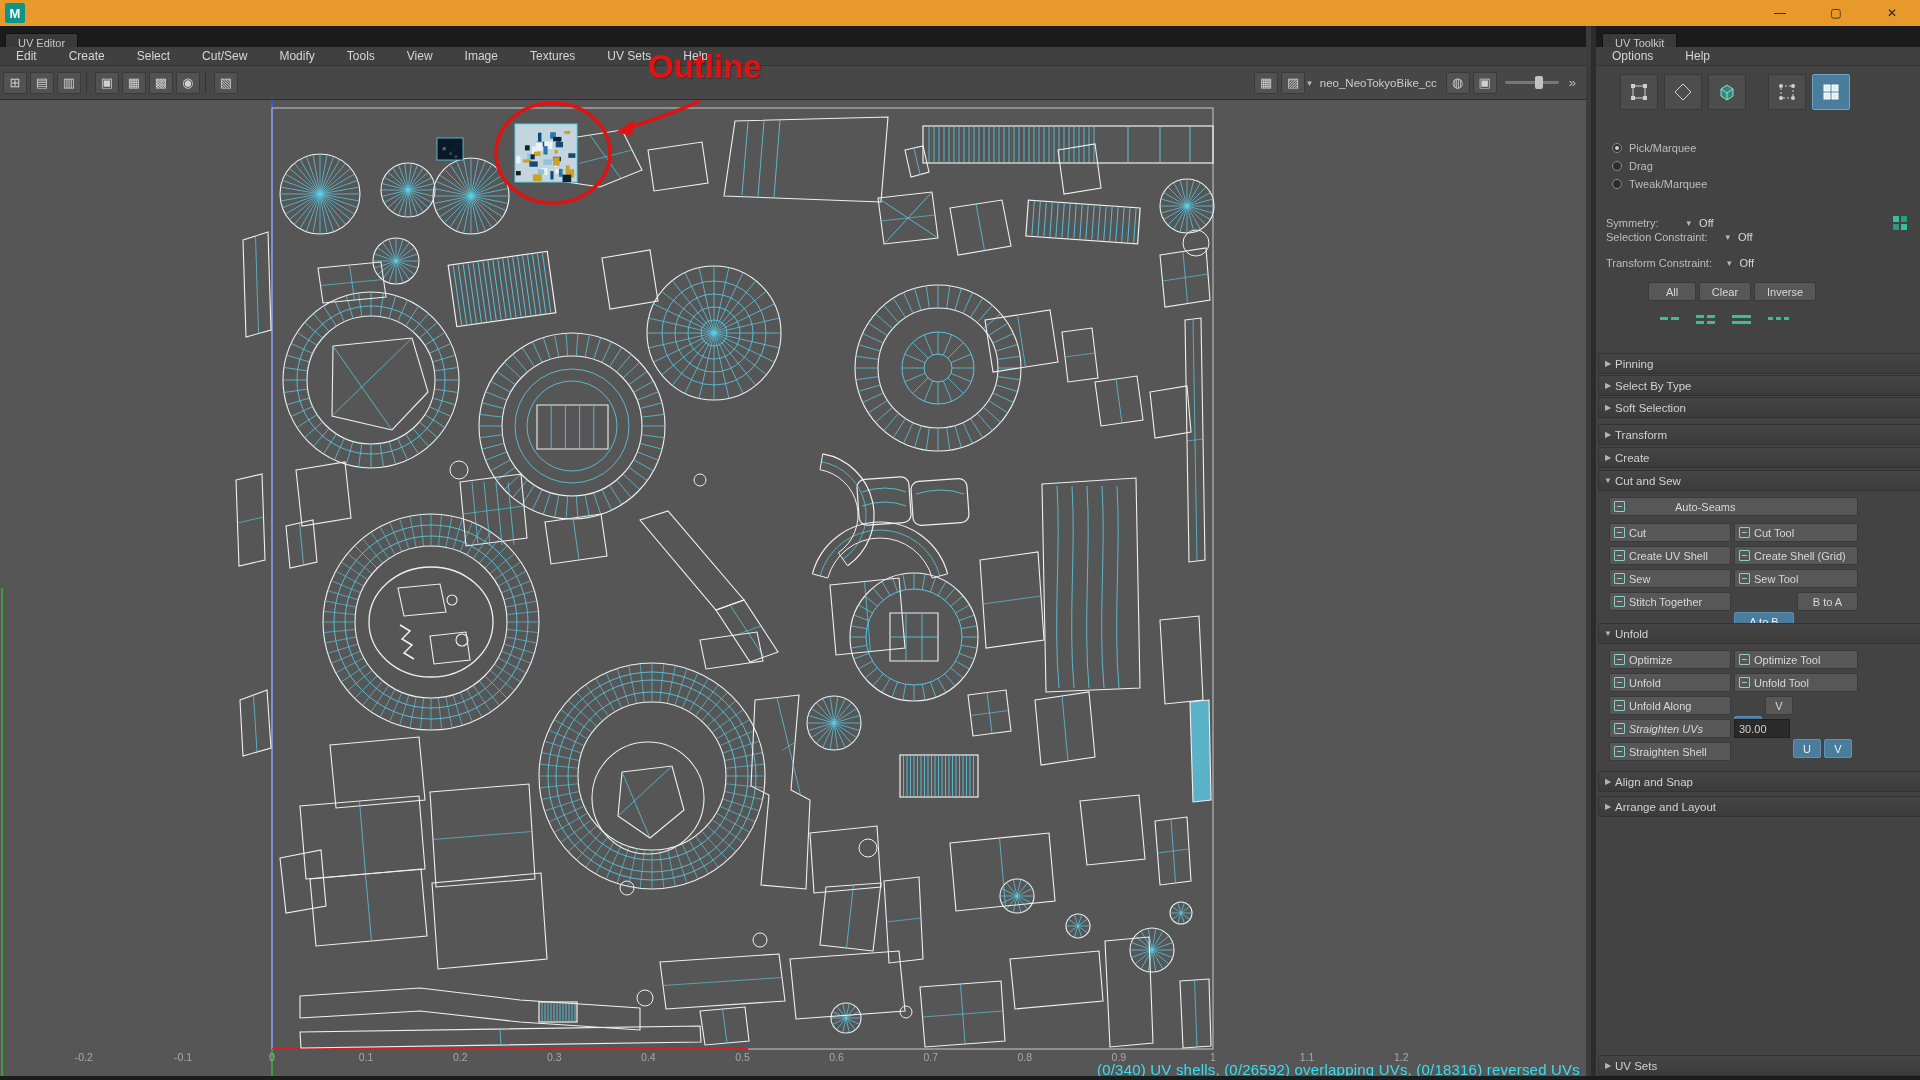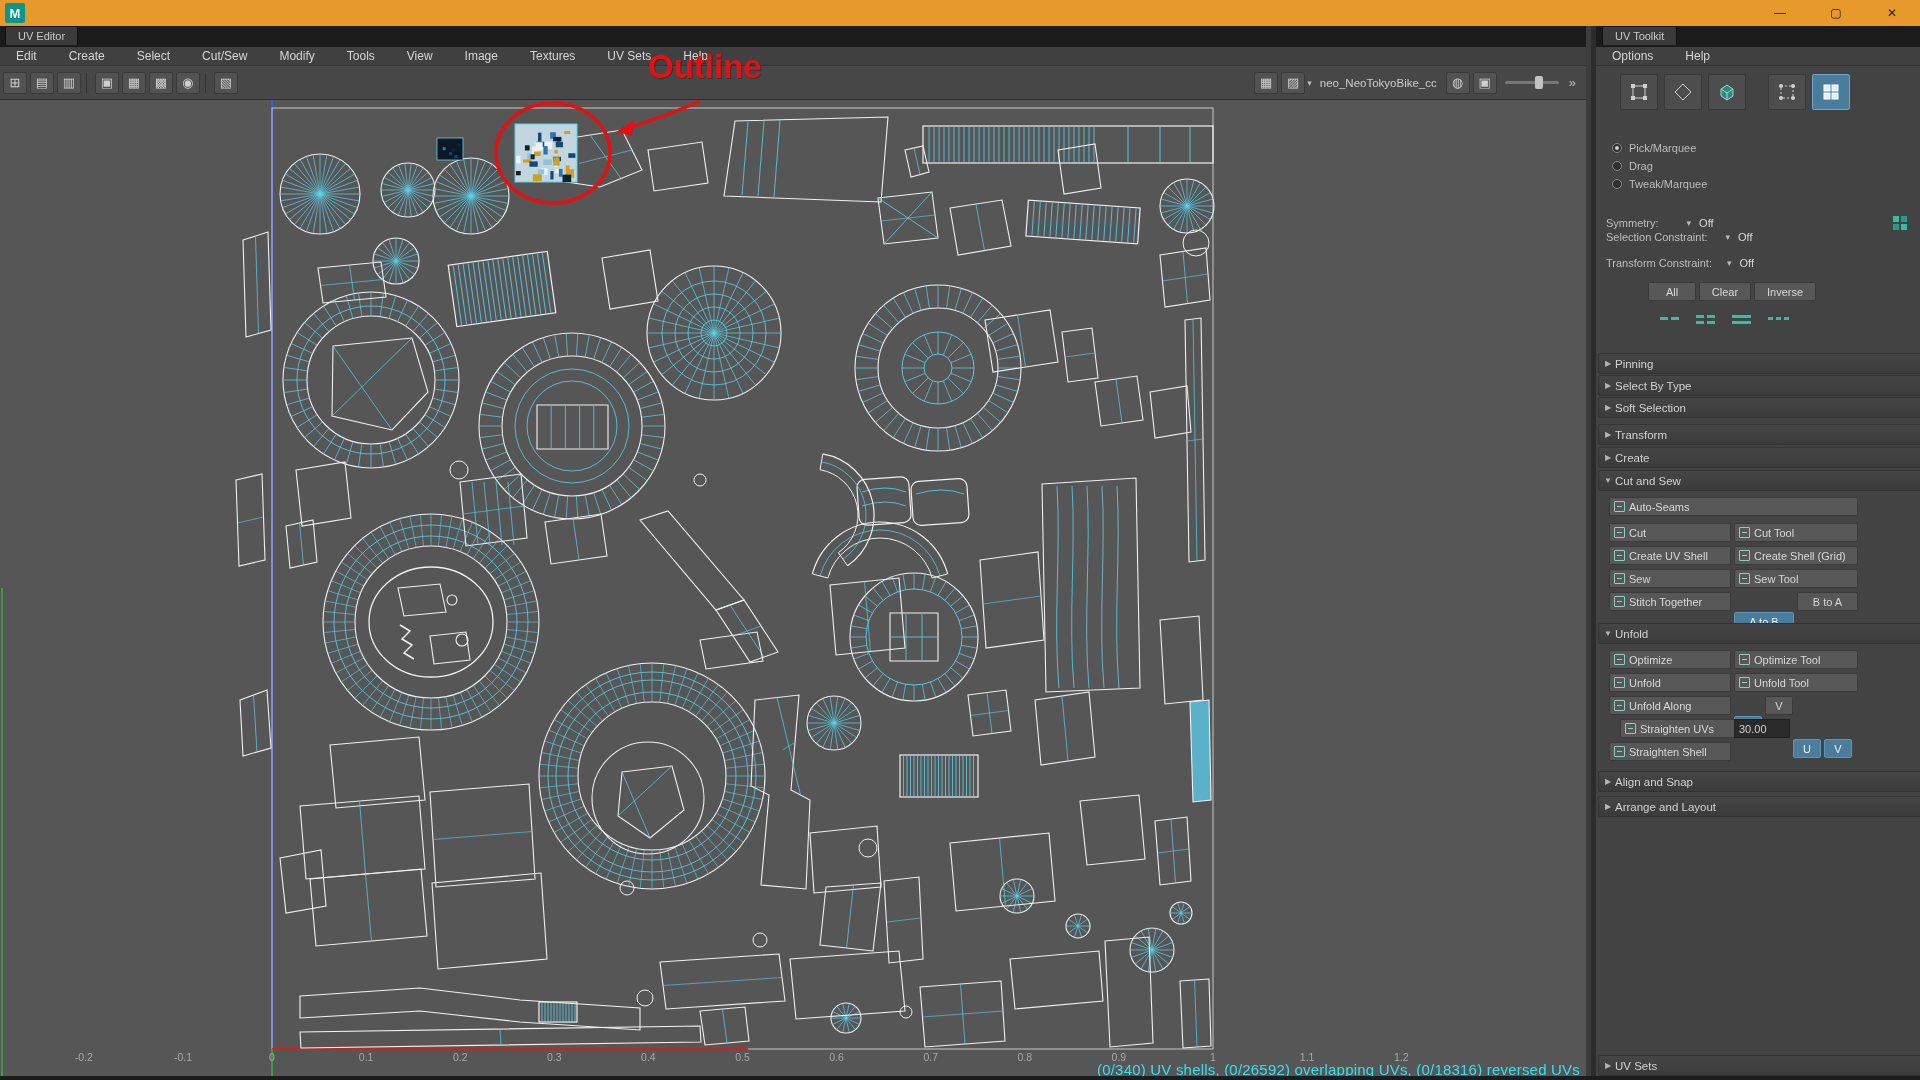--- a/index.html
+++ b/index.html
@@ -8,21 +8,21 @@
   #app { position:relative; width:1920px; height:1080px; }
 
   
   #titlebar { position:absolute; left:0; top:0; width:1920px; height:26px; background:#E8992C; display:flex; align-items:center; }
   .maya-icon { width:20px; height:20px; margin-left:5px; background:#0E9488; color:#fff; font-weight:bold; font-size:13px;
                display:flex; align-items:center; justify-content:center; border-radius:2px; }
   .win-controls { margin-left:auto; display:flex; height:26px; }
   .winbtn { width:56px; height:26px; display:flex; align-items:center; justify-content:center; color:#2b2007; font-size:12px; cursor:default; }
 
   
-  .tabbar { position:absolute; height:33px; background:#1b1b1b; display:flex; align-items:flex-start; }
+  .tabbar { position:absolute; height:33px; background:#1b1b1b; display:flex; align-items:center; }
   .tab { background:#3a3a3a; color:#c9c9c9; font-size:11px; padding:3px 12px 3px 12px; border:1px solid #111; border-bottom:none; border-radius:2px 2px 0 0; }
   .menubar { position:absolute; height:19px; background:#404040; border-bottom:1px solid #333; display:flex; align-items:center; }
   .menuitem { color:#d6d6d6; font-size:12px; padding:0 16px; }
   #toolbar { position:absolute; left:0; top:66px; width:1586px; height:34px; background:#474747; border-bottom:1px solid #2e2e2e; display:flex; align-items:center; }
   .tbicon { width:24px; height:22px; margin-left:3px; background:#525252; border:1px solid #3a3a3a; border-radius:2px;
             color:#cfcfcf; font-size:13px; display:flex; align-items:center; justify-content:center; }
   .tbsep { width:1px; height:20px; background:#333; margin:0 5px; }
   #tb-right { margin-left:auto; display:flex; align-items:center; margin-right:8px; }
   #texture-name { color:#cccccc; font-size:11.5px; margin:0 6px; }
   .ddarrow { color:#bbb; font-size:9px; margin:0 2px; }
@@ -1197,21 +1197,21 @@
       </div>
     <div class="hdr" style="top:421px;">
         <span class="tri">▶</span>
         <span>Create</span>
       </div>
     <div class="hdr" style="top:444px;">
         <span class="tri">▼</span>
         <span>Cut and Sew</span>
       </div>
 
-    <div class="tkbtn" style="left:13px; top:471px; width:249px;">
+    <div class="tkbtn" style="left:13px; top:471px; width:249px;gap:46px;">
         <span class="bicon"></span>
         <span>Auto-Seams</span>
       </div>
     <div class="tkbtn" style="left:13px; top:497px; width:122px;">
         <span class="bicon"></span>
         <span>Cut</span>
       </div>
     <div class="tkbtn" style="left:138px; top:497px; width:124px;">
         <span class="bicon"></span>
         <span>Cut Tool</span>
@@ -1259,21 +1259,21 @@
     <div class="tkbtn" style="left:138px; top:647px; width:124px;">
         <span class="bicon"></span>
         <span>Unfold Tool</span>
       </div>
     <div class="tkbtn" style="left:13px; top:670px; width:122px;">
         <span class="bicon"></span>
         <span>Unfold Along</span>
       </div>
     <div class="tkbtn blue center" style="left:138px; top:670px; width:28px;">U</div>
     <div class="tkbtn center" style="left:169px; top:670px; width:28px;">V</div>
-    <div class="tkbtn" style="left:24px; top:693px; width:122px;">
+    <div class="tkbtn" style="left:13px; top:693px; width:122px;font-style:italic;">
         <span class="bicon"></span>
         <span>Straighten UVs</span>
       </div>
     <input class="tkinput" style="left: 138px; top: 693px; width: 56px;" value="30.00">
     <div class="tkbtn blue center" style="left:197px; top:693px; width:28px;">U</div>
     <div class="tkbtn blue center" style="left:228px; top:693px; width:28px;">V</div>
     <div class="tkbtn" style="left:13px; top:716px; width:122px;">
         <span class="bicon"></span>
         <span>Straighten Shell</span>
       </div>

